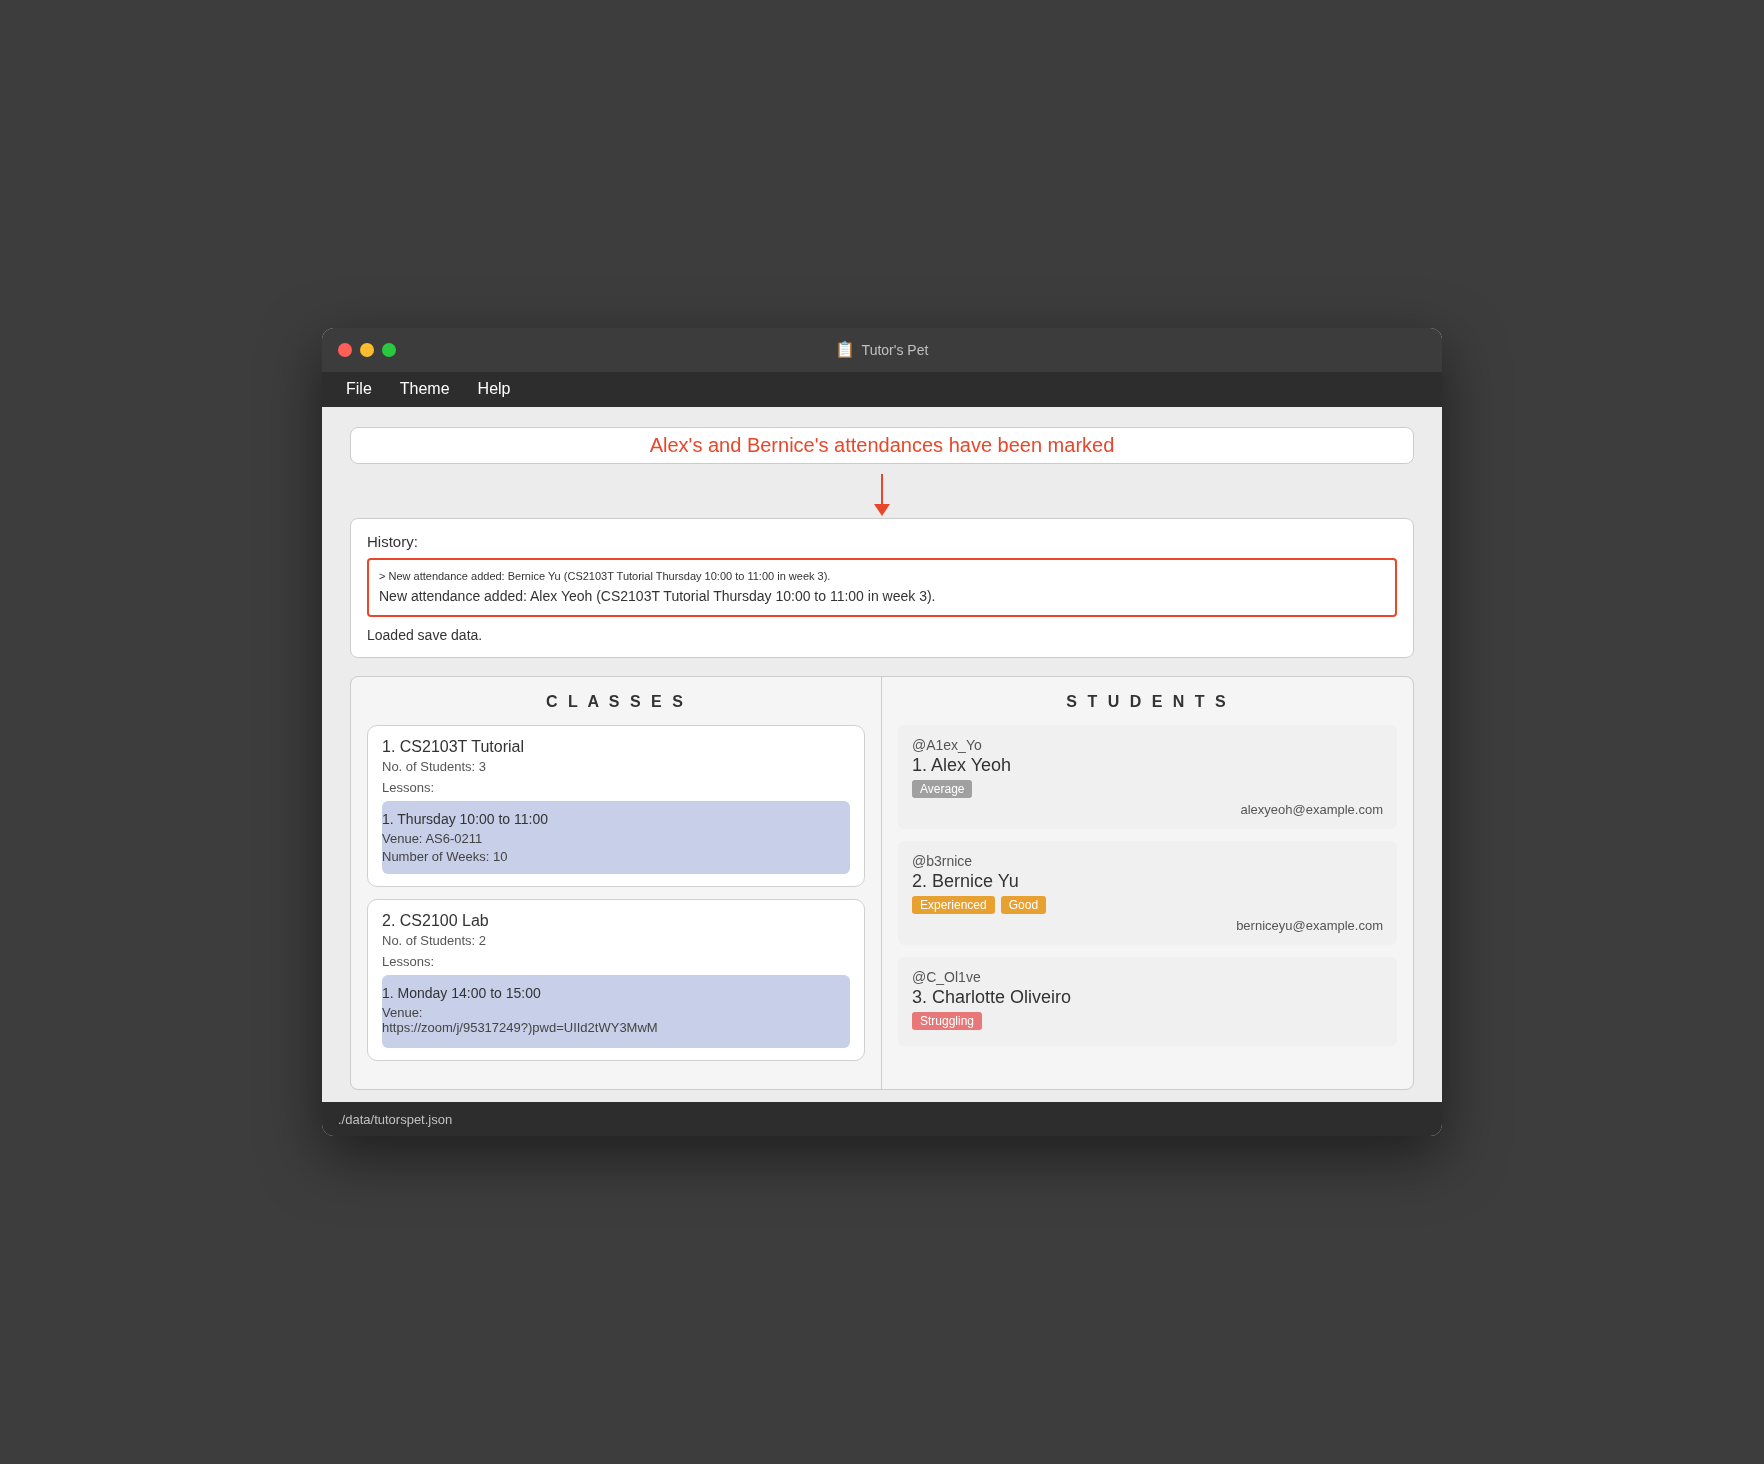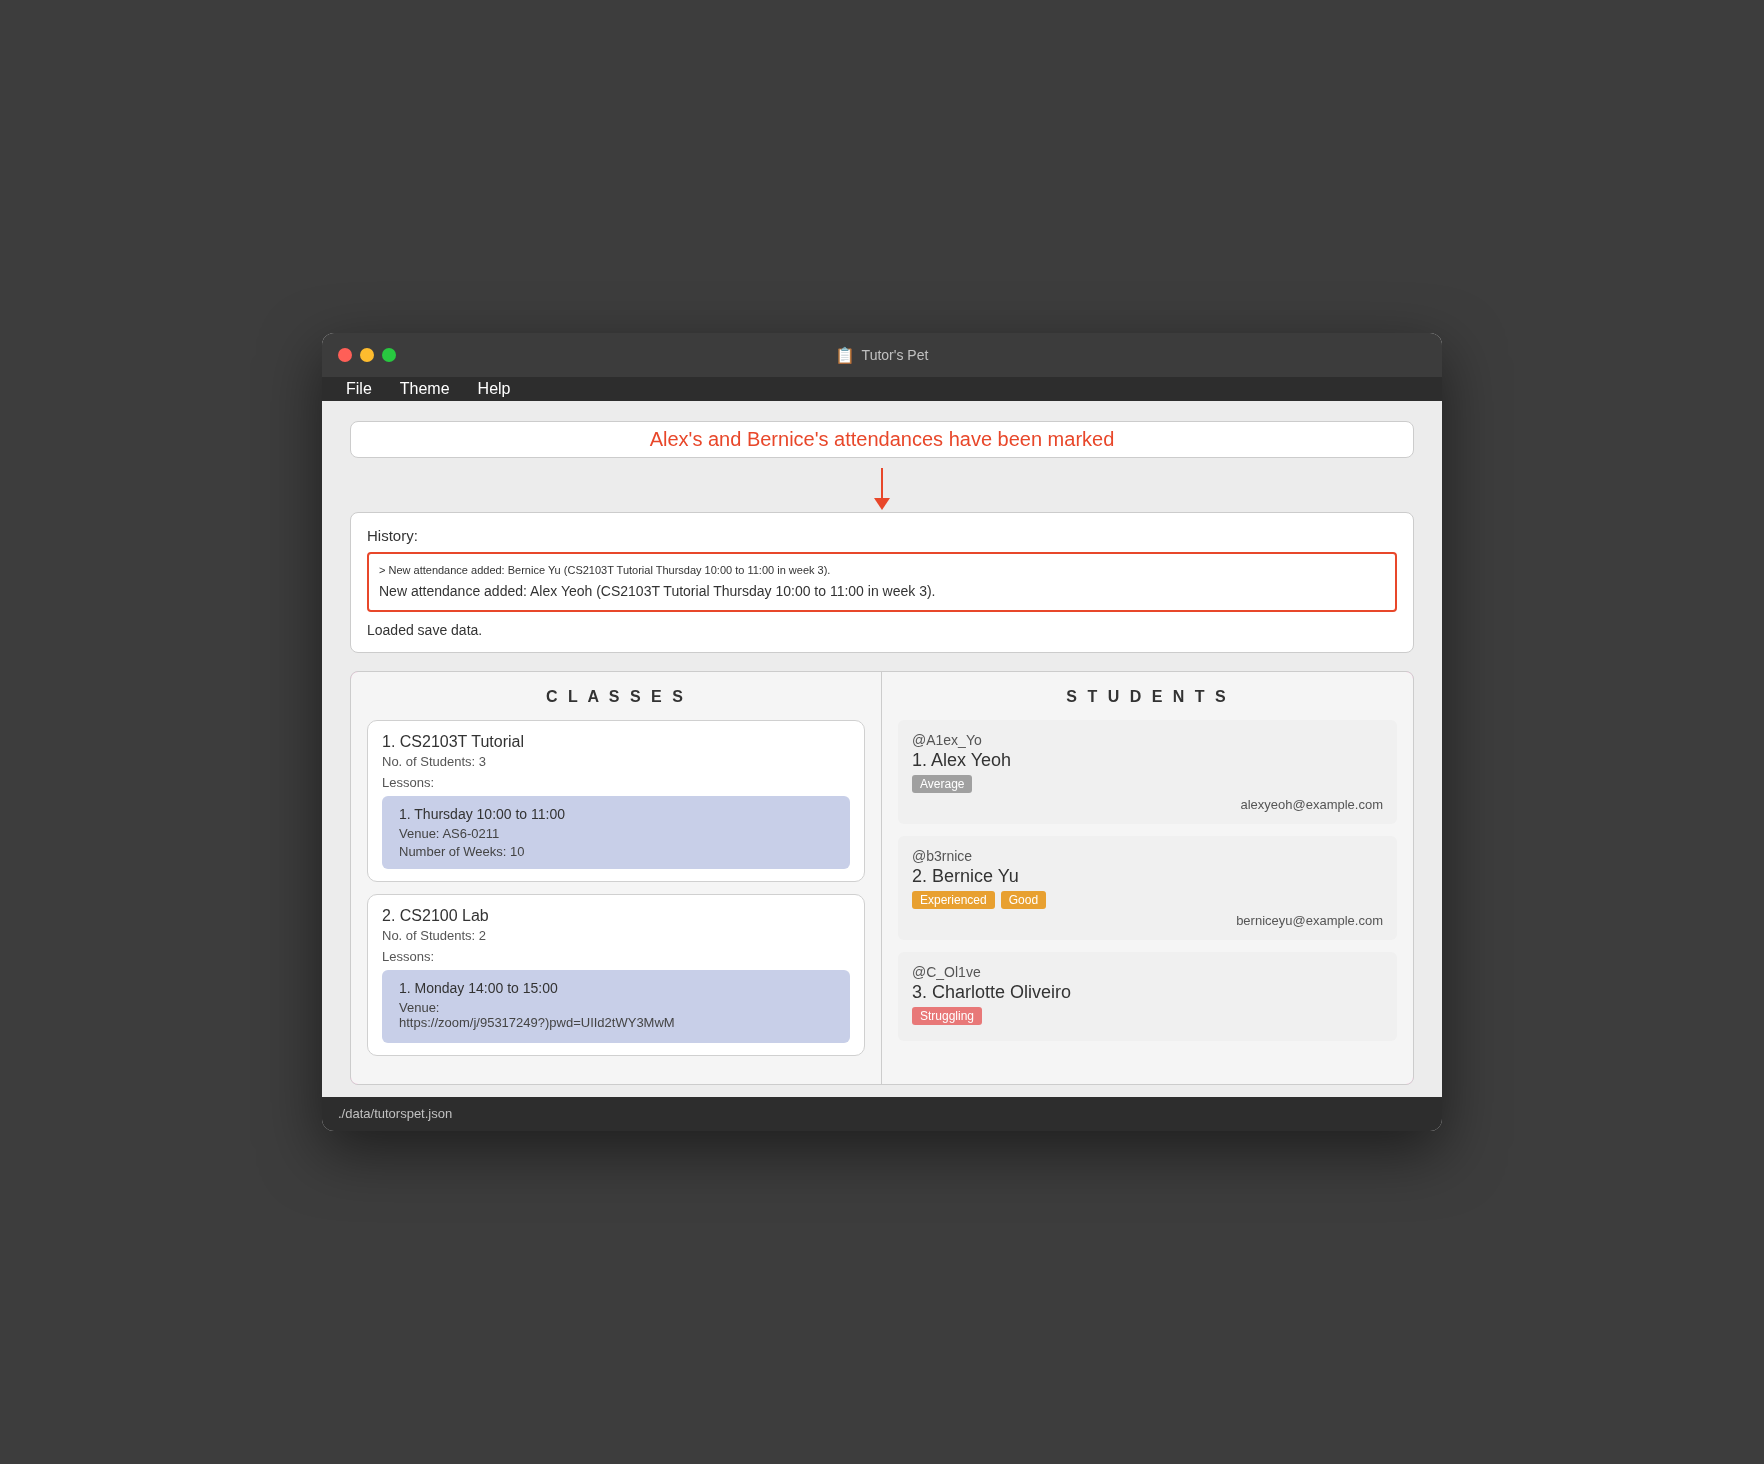--- a/index.html
+++ b/index.html
@@ -60,21 +60,21 @@
       gap: 6px;
     }
 
     .titlebar-icon {
       font-size: 16px;
     }
 
     
     .menubar {
       background: #2d2d2d;
-      height: 24px;
+      height: 35px;
       display: flex;
       align-items: center;
       padding: 0 12px;
       gap: 4px;
     }
 
     .menu-item {
       color: #ffffff;
       font-size: 16px;
       padding: 4px 12px;
@@ -238,21 +238,21 @@
     .lessons-label {
       font-size: 13px;
       color: #555;
       font-weight: 500;
       margin-bottom: 6px;
     }
 
     .lesson-card {
       background: #c8cfe8;
       border-radius: 6px;
-      padding: 10px 17px;
+      padding: 10px 0;
     }
 
     .lesson-time {
       font-size: 14px;
       color: #333;
       margin-bottom: 4px;
     }
 
     .lesson-venue {
       font-size: 13px;

